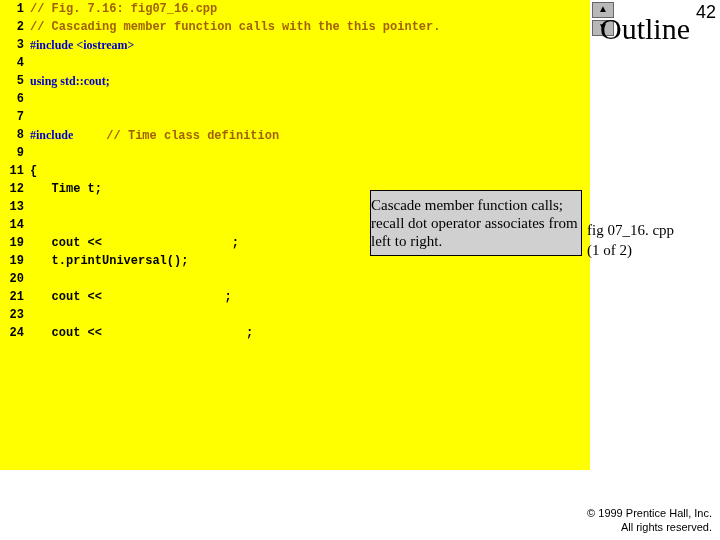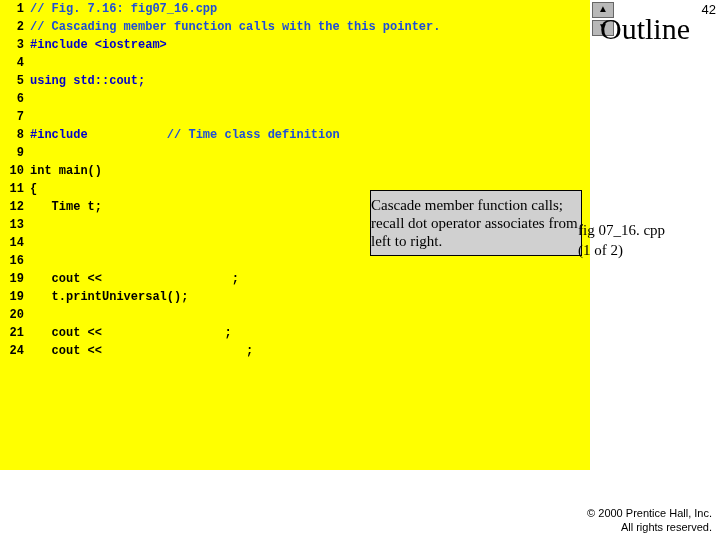--- a/index.html
+++ b/index.html
@@ -32,22 +32,22 @@
     width: 24px;
     text-align: right;
     color: #000;
     padding-right: 6px;
     flex-shrink: 0;
   }
   .code {
     white-space: pre;
     color: #000;
   }
-  .c-comment { color: #1d4ed8; }
-  .c-pre     { color: #0000cc; }
+  .c-comment { color: #a16207; }
+  .c-pre     { color: #0000cc; font-family: Liberation Serif, serif; }
   .sidebar {
     position: absolute;
     right: 0;
     top: 0;
     width: 130px;
     height: 540px;
   }
   .nav-btn {
     width: 20px;
     height: 14px;
@@ -63,26 +63,26 @@
     position: absolute;
     top: 12px;
     right: 30px;
     font-family: "Times New Roman", serif;
     font-size: 30px;
   }
   .page-num {
     position: absolute;
     top: 2px;
     right: 4px;
-    font-size: 13px;
+    font-size: 18px;
   }
   .file-info {
     position: absolute;
     top: 220px;
-    right: 32px;
+    right: 23px;
     font-family: "Times New Roman", serif;
     font-size: 15px;
     line-height: 20px;
     width: 110px;
     margin-left: 48px;
   }
   .callout {
     position: absolute;
     left: 370px;
     top: 190px;
@@ -136,57 +136,53 @@
     </div>
     <div class="code-line">
       <span class="lineno">8</span>
       <span class="code"><span class="c-pre">#include           </span><span class="c-comment">// Time class definition</span></span>
     </div>
     <div class="code-line">
       <span class="lineno">9</span>
       <span class="code"></span>
     </div>
     <div class="code-line">
-      <span class="lineno">10</span>
-      <span class="code"><span>int main()</span></span>
-    </div>
-    <div class="code-line">
       <span class="lineno">11</span>
       <span class="code"><span>{</span></span>
     </div>
     <div class="code-line">
       <span class="lineno">12</span>
       <span class="code"><span>   Time t;</span></span>
     </div>
     <div class="code-line">
       <span class="lineno">13</span>
       <span class="code"></span>
     </div>
     <div class="code-line">
       <span class="lineno">14</span>
     </div>
     <div class="code-line">
-      <span class="lineno">16</span>
-      <span class="code"></span>
-    </div>
-    <div class="code-line">
       <span class="lineno">19</span>
       <span class="code"><span>   cout &lt;&lt;                  ;</span></span>
     </div>
     <div class="code-line">
       <span class="lineno">19</span>
       <span class="code"><span>   t.printUniversal();</span></span>
     </div>
     <div class="code-line">
       <span class="lineno">20</span>
       <span class="code"></span>
     </div>
     <div class="code-line">
       <span class="lineno">21</span>
       <span class="code"><span>   cout &lt;&lt;                 ;</span></span>
+    </div>
+    <div class="code-line">
+      <span class="lineno">23</span>
+      <span class="code"></span>
     </div>
     <div class="code-line">
       <span class="lineno">24</span>
       <span class="code"><span>   cout &lt;&lt;                    ;</span></span>
     </div>
   </div>
 
 <div class="callout">
   <span>Cascade member function calls; recall dot operator associates from left to right.</span>
 </div>
@@ -200,15 +196,15 @@
   </div>
   <div class="page-num">42</div>
   <div class="outline-title">Outline</div>
   <div class="file-info">
     <div>fig 07_16. cpp</div>
     <div>(1 of 2)</div>
   </div>
 </div>
 
 <div class="copyright">
-  <div>© 2000 Prentice Hall, Inc.</div>
+  <div>© 1999 Prentice Hall, Inc.</div>
   <div>All rights reserved.</div>
 </div>
 
 </body></html>

